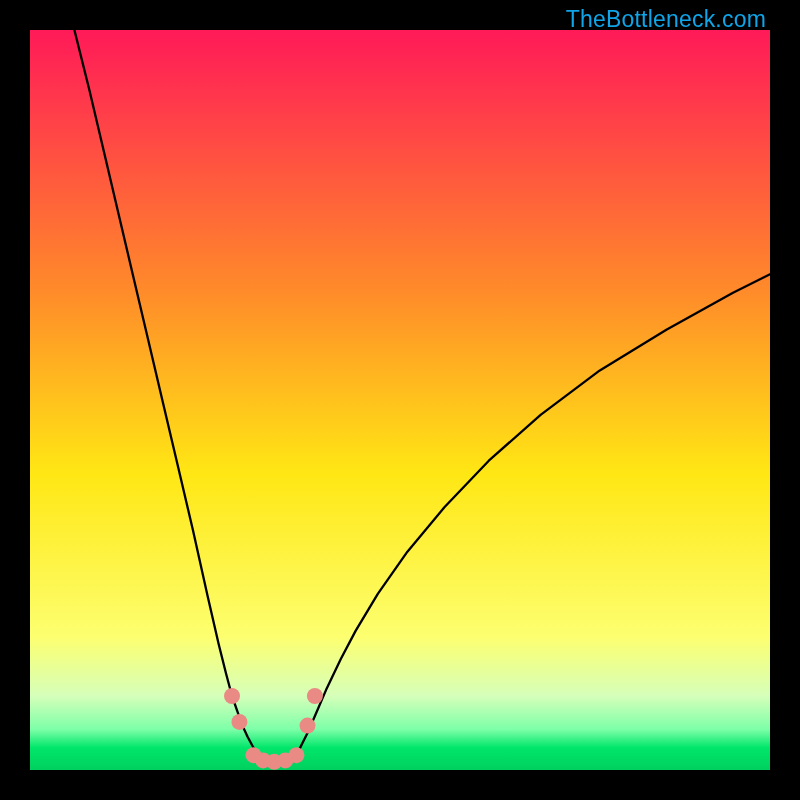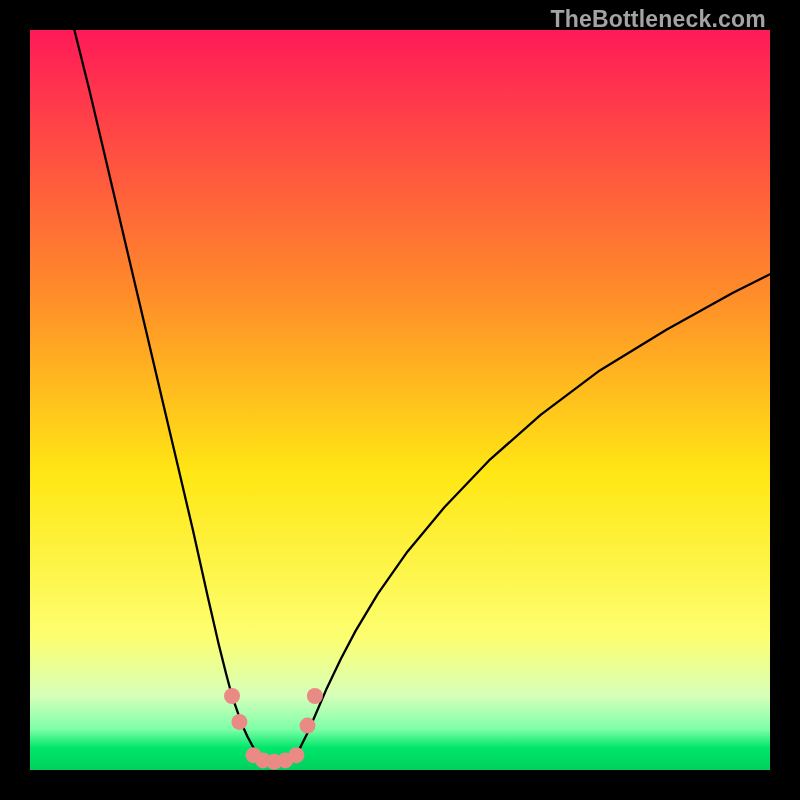--- a/index.html
+++ b/index.html
@@ -23,23 +23,23 @@
     position: absolute;
     left: 0;
     top: 0;
     width: 740px;
     height: 740px;
   }
   .watermark {
     position: absolute;
     top: 6px;
     right: 34px;
-    color: #a3a3a3;
+    color: #0ea5e9;
     font-size: 23px;
-    font-weight: 700;
+    font-weight: 400;
     letter-spacing: 0.2px;
     font-family: Arial, Helvetica, sans-serif;
   }
   svg {
     display: block;
   }
 </style>
 </head>
 <body>
 

